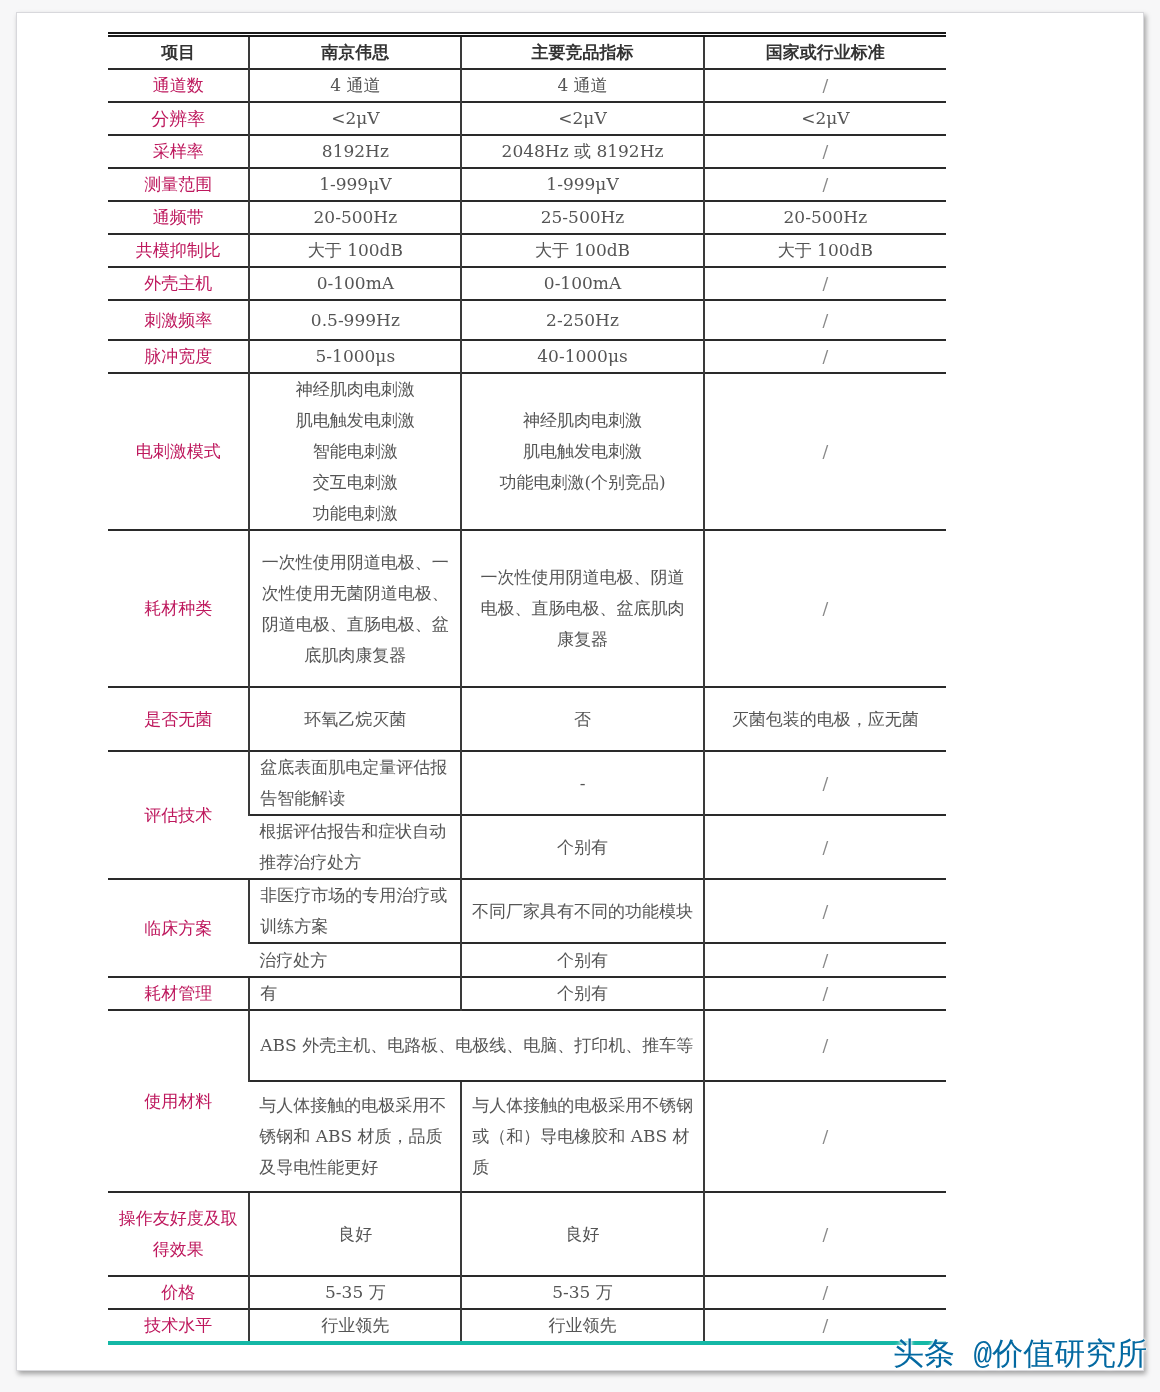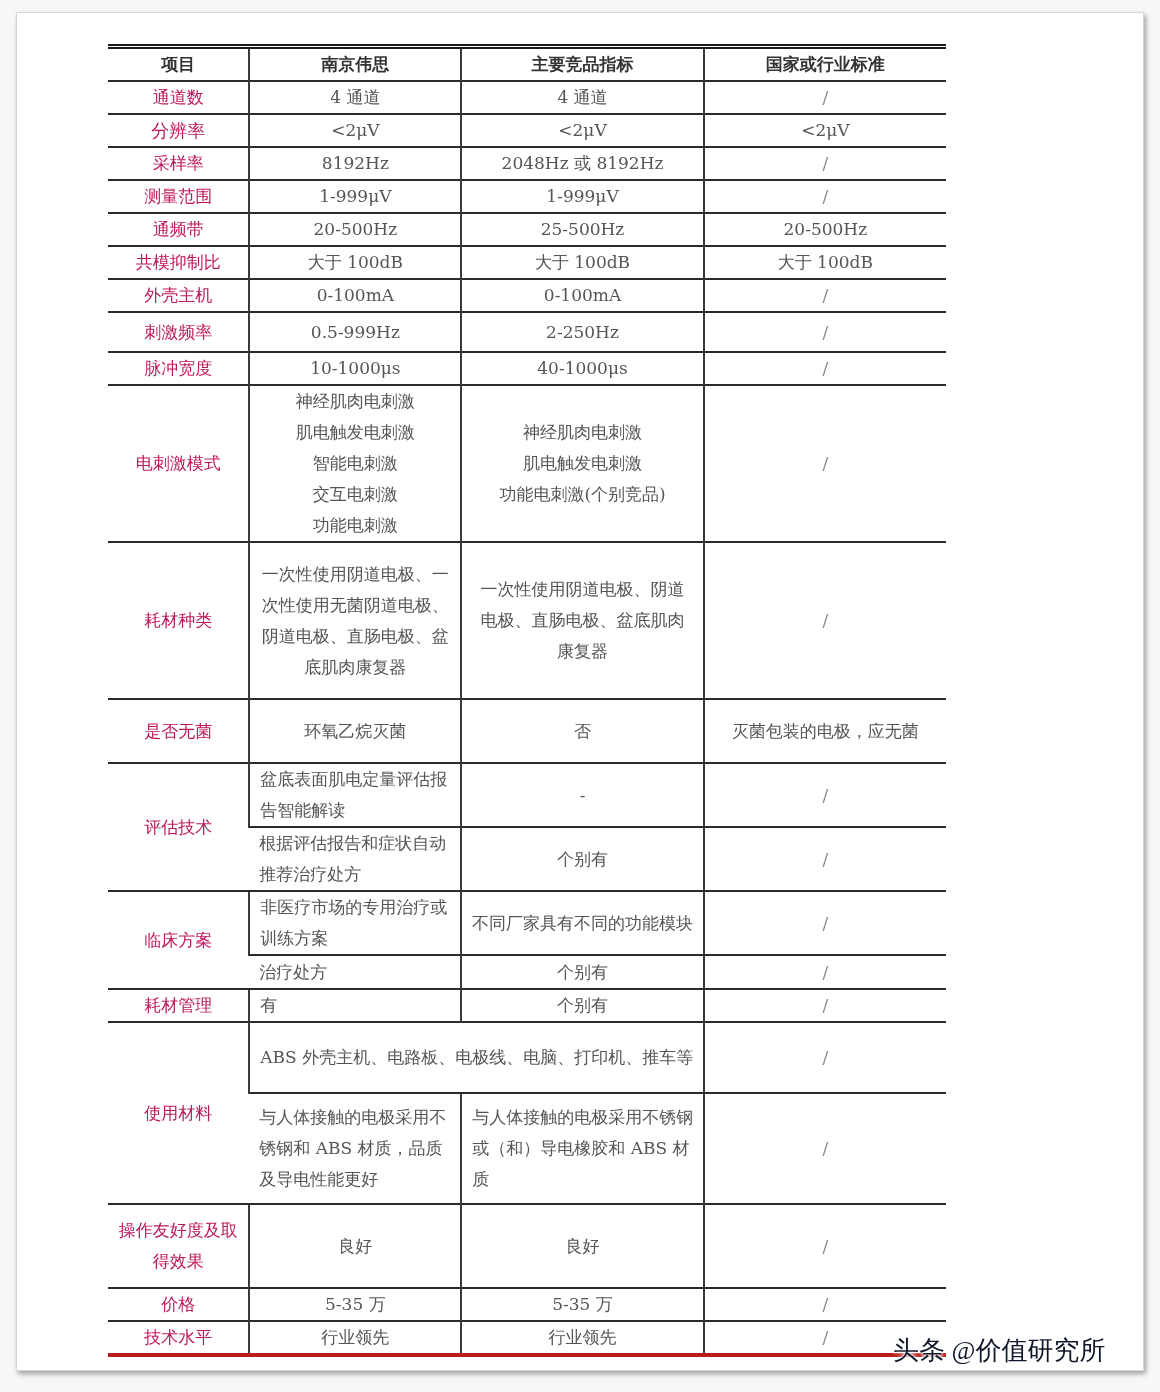--- a/index.html
+++ b/index.html
@@ -6,46 +6,46 @@
     body {
       width:1160px; height:1392px; background:#f7f7f8; position:relative; overflow:hidden;
       font-family: "DejaVu Serif", "Liberation Serif", serif;
     }
     .card {
       position:absolute; left:16px; top:12px; width:1126px; height:1357px;
       background:#fff; border:1px solid #d8d8dc;
       box-shadow: 2px 3px 5px rgba(0,0,0,0.35);
     }
     table.spec {
-      position:absolute; left:108px; top:44px; width:838px;
+      position:absolute; left:108px; top:32px; width:838px;
       border-collapse:collapse; table-layout:fixed;
       border-top:5px double #1a1a1a;
-      border-bottom:4px solid #b91c1c;
+      border-bottom:4px solid #14b8a6;
       color:#555;
       font-size:17px;
     }
     table.spec td, table.spec th {
       border-top:2px solid #2a2a2a;
       border-left:2px solid #3a3a3a;
       padding:0 6px;
       text-align:center; vertical-align:middle;
       line-height:31px;
       font-weight:normal;
       overflow:hidden;
       word-break:break-all;
     }
     table.spec tr td:first-child, table.spec tr th:first-child { border-left:none; }
     table.spec th { color:#333; font-weight:bold; font-size:17px; }
     .c1 { width:140px; } .c2 { width:210px; } .c3 { width:240px; } .c4 { width:240px; }
     .left { text-align:left !important; padding-left:10px !important; }
     .rowlabel { color:#be185d; }
     .slash { color:#888; }
     .watermark {
-      position:absolute; left:893px; top:1333px; font-size:26px; color:#0f172a;
-      font-family:Liberation Serif, serif;
+      position:absolute; left:893px; top:1333px; font-size:31px; color:#0369a1;
+      font-family:Liberation Mono, monospace;
       text-shadow: 0 0 3px #fff, 0 0 3px #fff, 0 0 4px #fff;
       letter-spacing:0px; white-space:nowrap;
     }
   </style>
 </head>
 <body>
 
 <div class="card"></div>
 
 <table class="spec">
@@ -106,21 +106,21 @@
     <td class="slash">/</td>
   </tr>
   <tr style="height:40px">
     <td class="rowlabel">刺激频率</td>
     <td>0.5-999Hz</td>
     <td>2-250Hz</td>
     <td class="slash">/</td>
   </tr>
   <tr style="height:32px">
     <td class="rowlabel">脉冲宽度</td>
-    <td>10-1000μs</td>
+    <td>5-1000μs</td>
     <td>40-1000μs</td>
     <td class="slash">/</td>
   </tr>
 
   <tr style="height:157px">
     <td class="rowlabel">电刺激模式</td>
     <td>
       <div>神经肌肉电刺激</div>
       <div>肌电触发电刺激</div>
       <div>智能电刺激</div>

